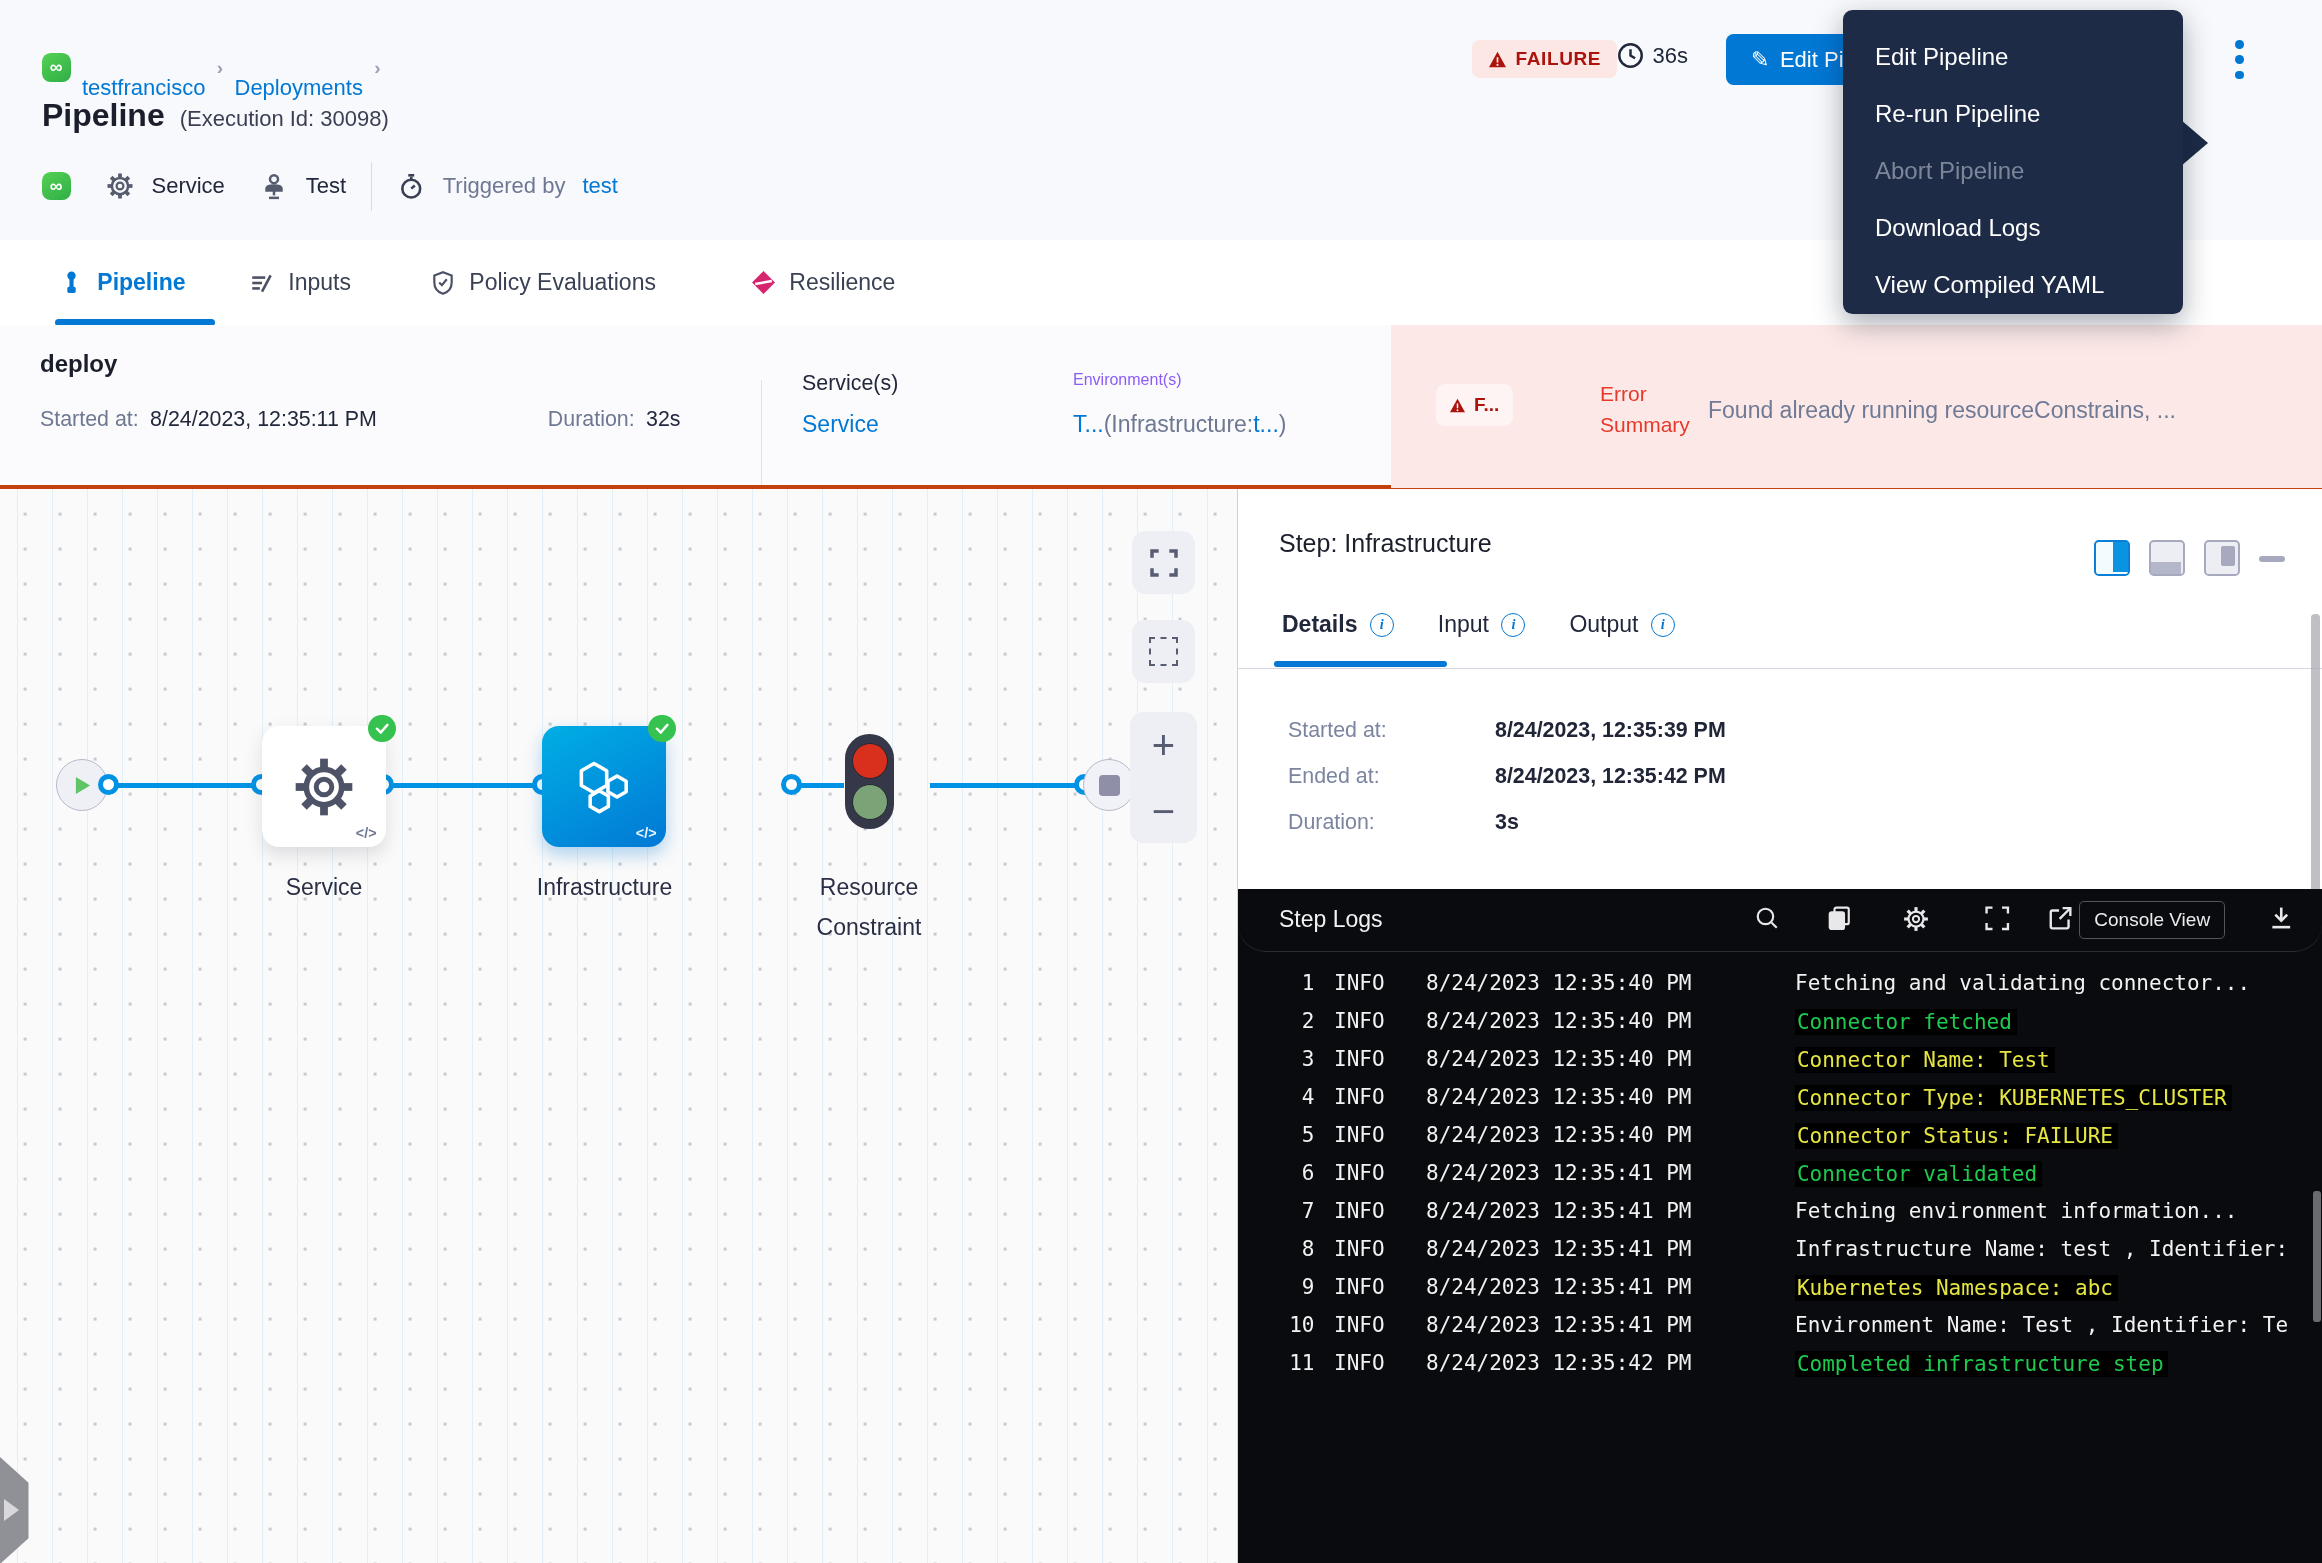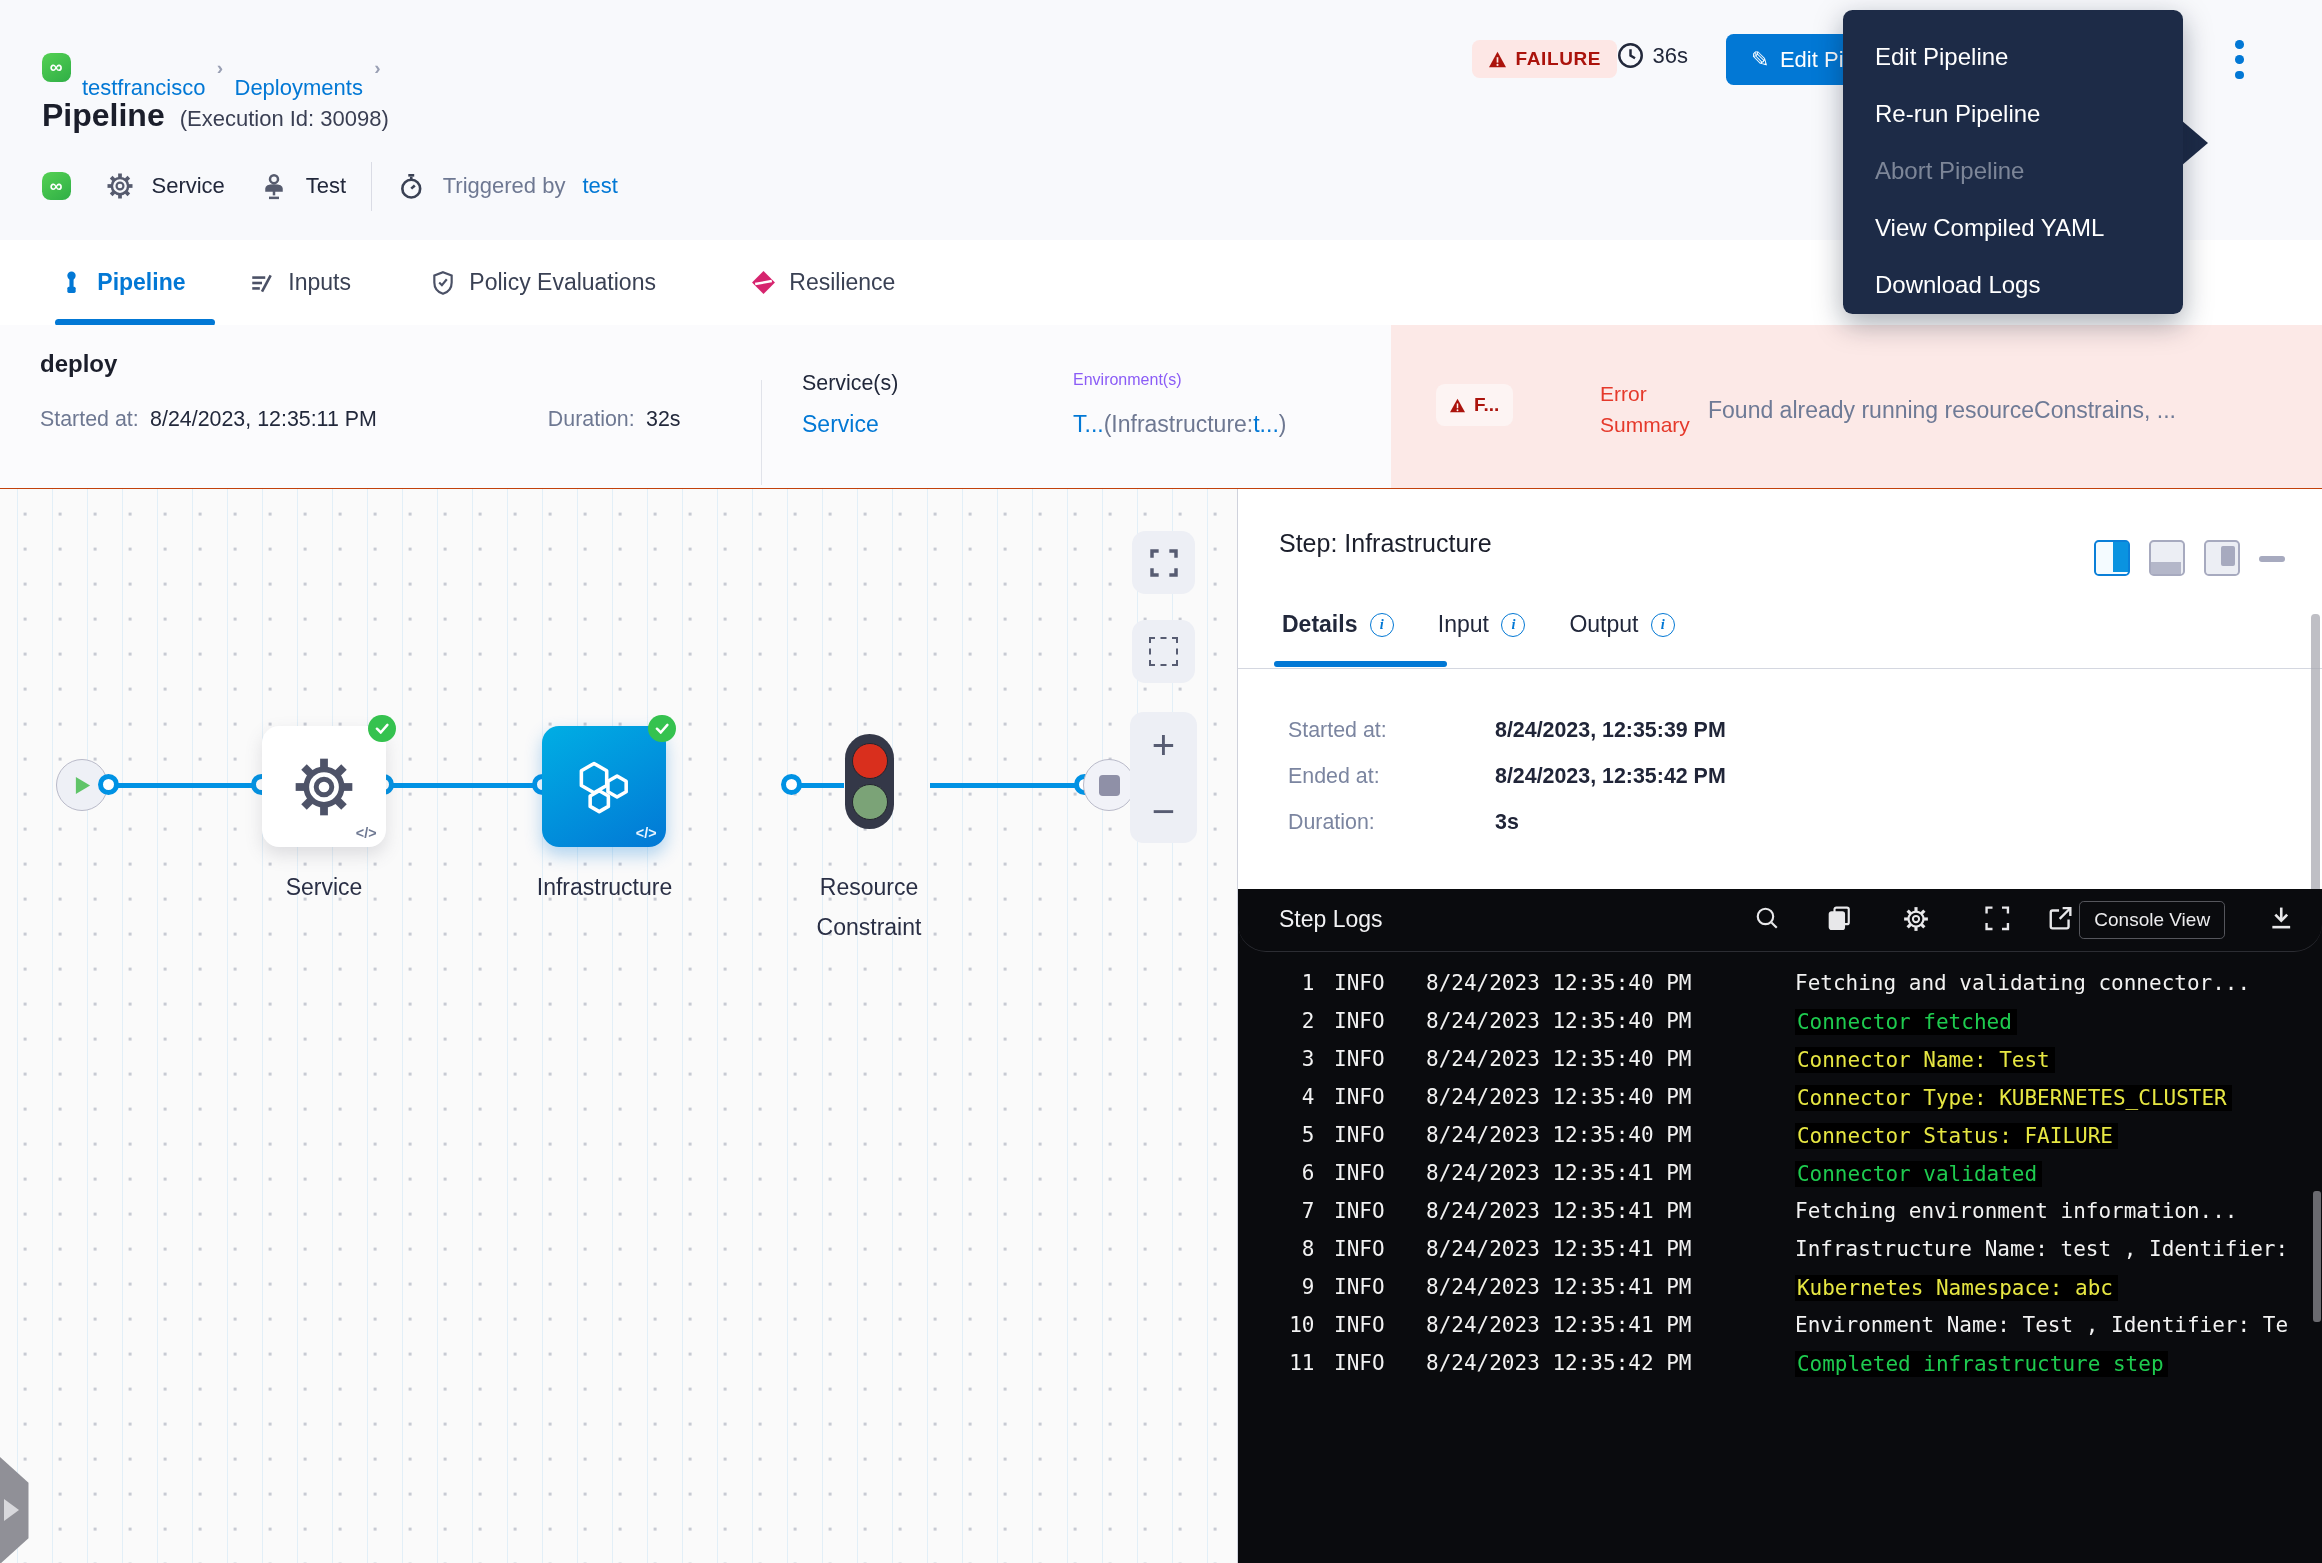--- a/index.html
+++ b/index.html
@@ -58,21 +58,21 @@
   #toggle { left:2195px; top:265px; width:61px; height:30px; border-radius:15px; background:#ccd2dc; }
   #toggle i { position:absolute; left:1.9px; top:1.9px; width:27px; height:27px; border-radius:50%;
     background:#fff; box-shadow:0 1px 2.9px rgba(0,0,0,.25); }
   .info-circ { width:26px; height:26px; border-radius:50%; border:2.4px solid #0278d5;
     color:#0278d5; font-size:15px; font-weight:bold; font-style:italic;
     display:flex; align-items:center; justify-content:center; font-family:"Liberation Serif",serif; }
   #tabbar-info { left:2277px; top:267px; }
 
   
   #stagebar { left:0; top:325px; width:2323px; height:164px; background:#fbfbfd;
-    border-bottom:1px solid #c2410c; }
+    border-bottom:4px solid #c2410c; }
   #stage-error-bg { left:1391px; top:0; width:932px; height:163px; background:#fce9e7; }
   #stage-name { left:40px; top:25px; font-size:24px; font-weight:bold; color:#1b1e2b; }
   .sb-label { color:#6e7892; font-size:21.4px; }
   .sb-value { color:#22283b; font-size:21.4px; }
   #sb-row2 { left:40px; top:82px; display:flex; }
   #sb-divider { left:761px; top:55px; width:1px; height:105px; background:#e1e3ea; }
   #svc-head { left:802px; top:46px; font-size:21.4px; color:#22283b; font-weight:500; }
   #svc-val { left:802px; top:86px; font-size:23px; }
   #env-head { left:1073px; top:46px; font-size:16px; color:#8b5cf6; font-weight:500; }
   #env-val { left:1073px; top:86px; font-size:23px; }
@@ -268,22 +268,22 @@
     <div id="kebab" class="abs">
         <i></i>
         <i></i>
         <i></i>
       </div>
     <div id="menu-arrow" class="abs"></div>
     <div id="menu" class="abs">
         <div class="menu-item">Edit Pipeline</div>
         <div class="menu-item">Re-run Pipeline</div>
         <div class="menu-item disabled">Abort Pipeline</div>
+        <div class="menu-item">Download Logs</div>
         <div class="menu-item">View Compiled YAML</div>
-        <div class="menu-item">Download Logs</div>
       </div>
   </div>
 
   <div id="tabbar" class="abs">
     <div class="main-tab active" style="left:59px;">
       <span>
         <svg width="25" height="25" viewBox="0 0 24 24" fill="#0278d5">
           <rect x="10" y="3" width="4" height="18" rx="2"></rect>
             <circle cx="12" cy="5.5" r="4"></circle>
           <rect x="8" y="16" width="8" height="6" rx="1.5"></rect>

